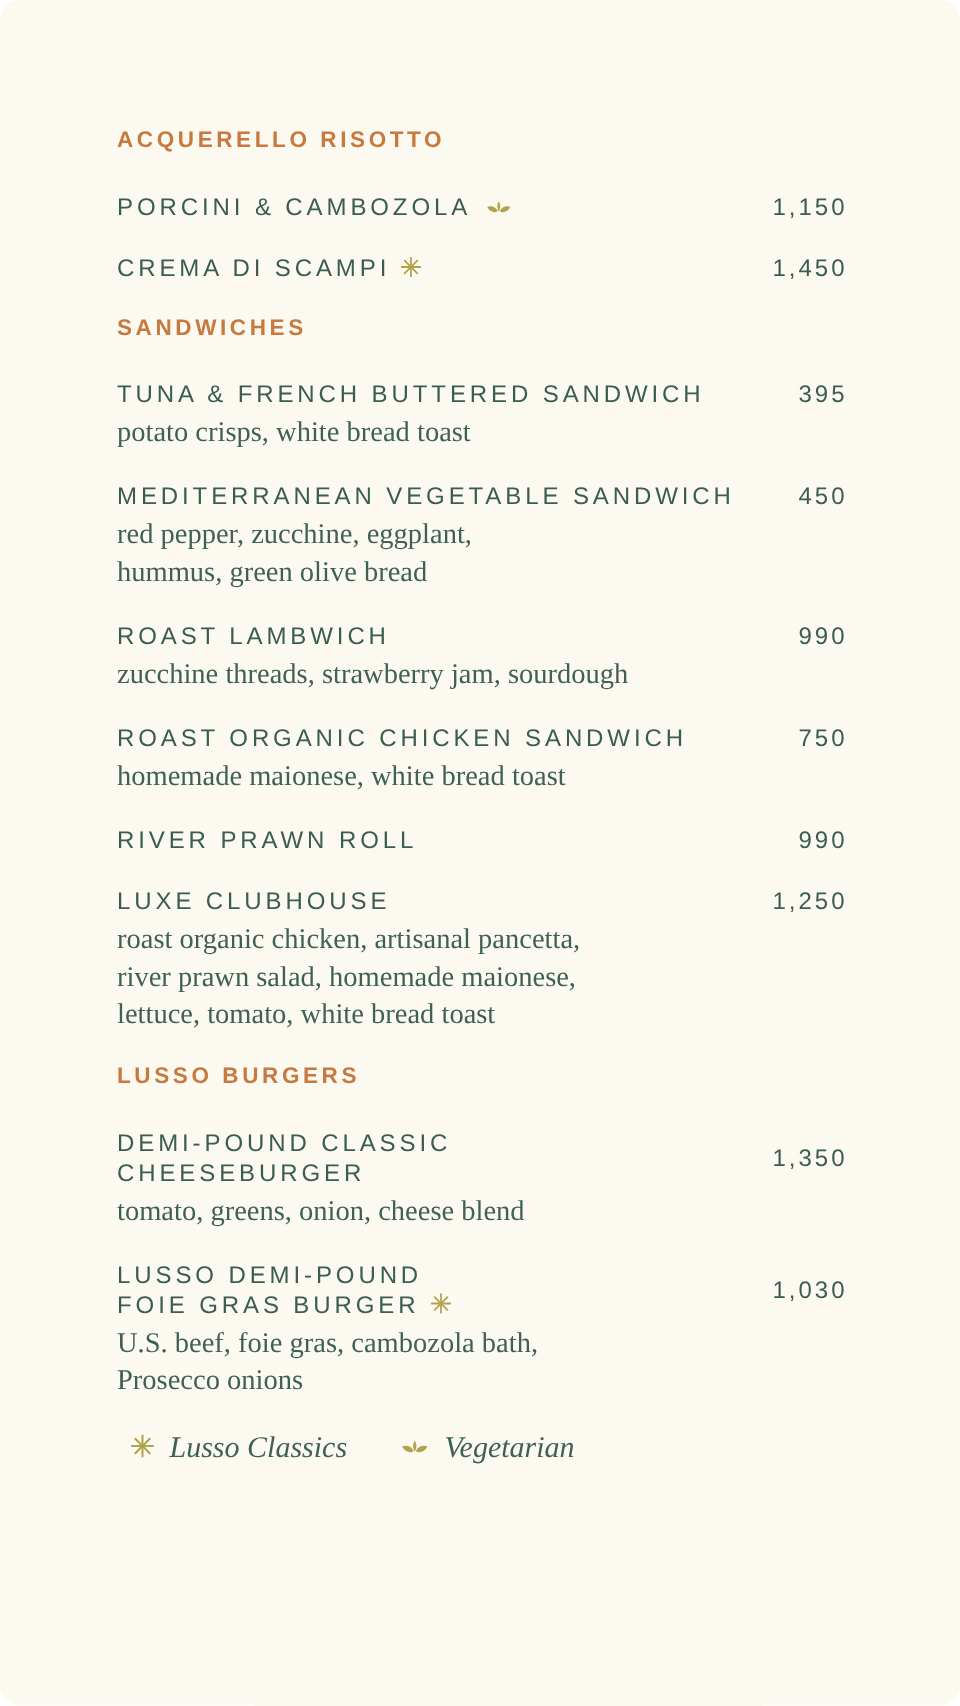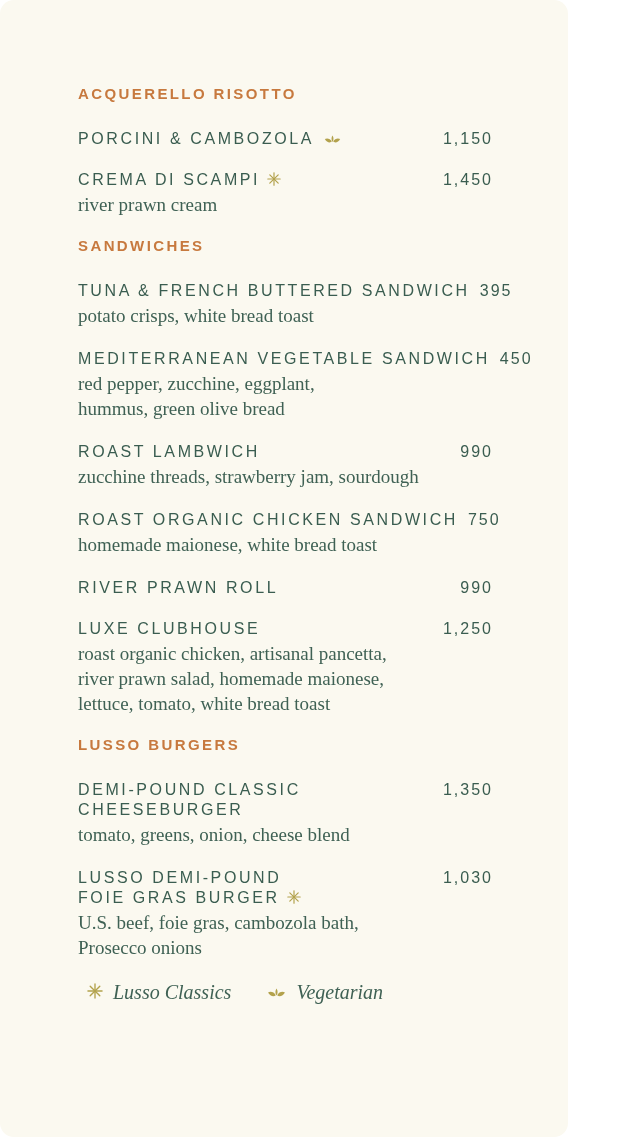--- a/index.html
+++ b/index.html
@@ -1,18 +1,18 @@
 <!DOCTYPE html>
 <html><head>
 <meta charset="utf-8">
 <style>
   html, body { margin: 0; padding: 0; background: #ffffff; }
   .page {
     position: relative;
-    width: 568px;
+    width: 640px;
     height: 1137px;
     background: #FBF9F0;
     border-radius: 14px;
     box-sizing: border-box;
     padding: 86px 75px 0 78px;
     overflow: hidden;
     font-family: "Liberation Sans", sans-serif;
   }
   .section { margin-top: 12px; }
   .section:first-child { margin-top: 0; }
@@ -21,21 +21,21 @@
     line-height: 16px;
     font-weight: 700;
     letter-spacing: 2.4px;
     color: #C7793E;
     margin-bottom: 27px;
   }
   .item { margin-bottom: 21px; }
   .item-row {
     display: flex;
     justify-content: space-between;
-    align-items: flex-start;
+    align-items: center;
   }
   .item-name { max-width: 450px; }
   .name-line {
     font-size: 16px;
     line-height: 20px;
     letter-spacing: 2.6px;
     color: #3A5D50;
     white-space: nowrap;
   }
   .item-price {
@@ -101,23 +101,20 @@
                     <g stroke="#B3A24C" stroke-width="1.7" stroke-linecap="round">
                       <line x1="10" y1="1.2" x2="10" y2="18.8"></line>
                       <line x1="1.2" y1="10" x2="18.8" y2="10"></line>
                       <line x1="4" y1="4" x2="16" y2="16"></line>
                       <line x1="16" y1="4" x2="4" y2="16"></line>
                     </g>
                     <circle cx="10" cy="10" r="1.6" fill="#B3A24C"></circle>
                   </svg></span></div>
             </div>
             <div class="item-price">1,450</div>
-          </div>
-          <div class="desc-block">
-            <div class="desc-line">river prawn cream</div>
           </div>
         </div>
       </div>
       <div class="section">
         <div class="section-title">SANDWICHES</div>
         <div class="item">
           <div class="item-row">
             <div class="item-name">
               <div class="name-line"><span>TUNA &amp; FRENCH BUTTERED SANDWICH</span></div>
             </div>

